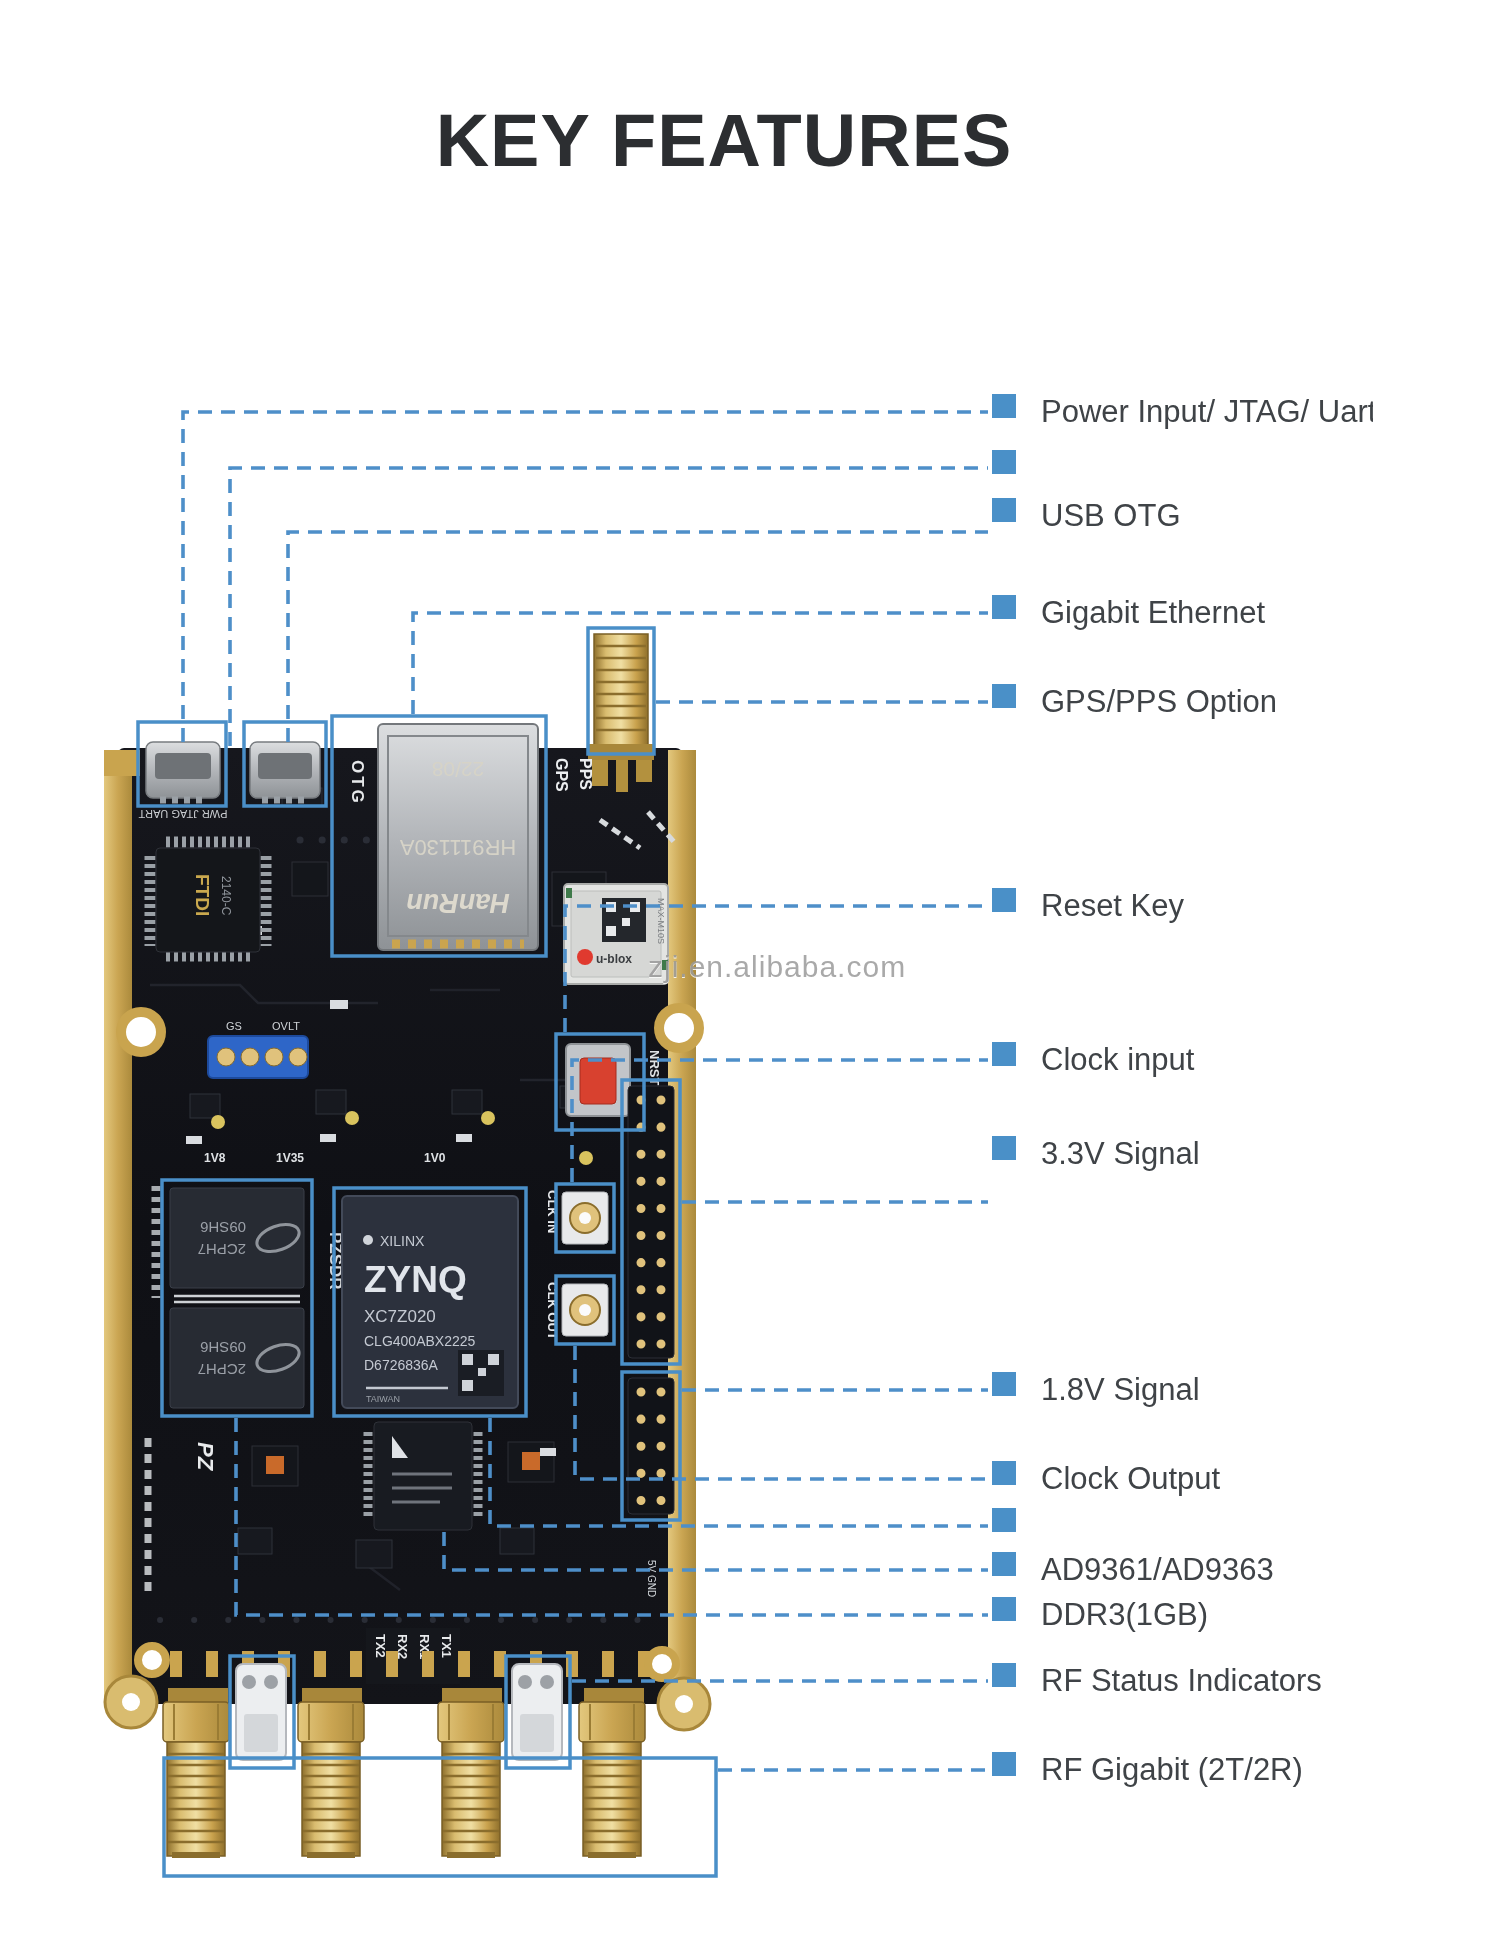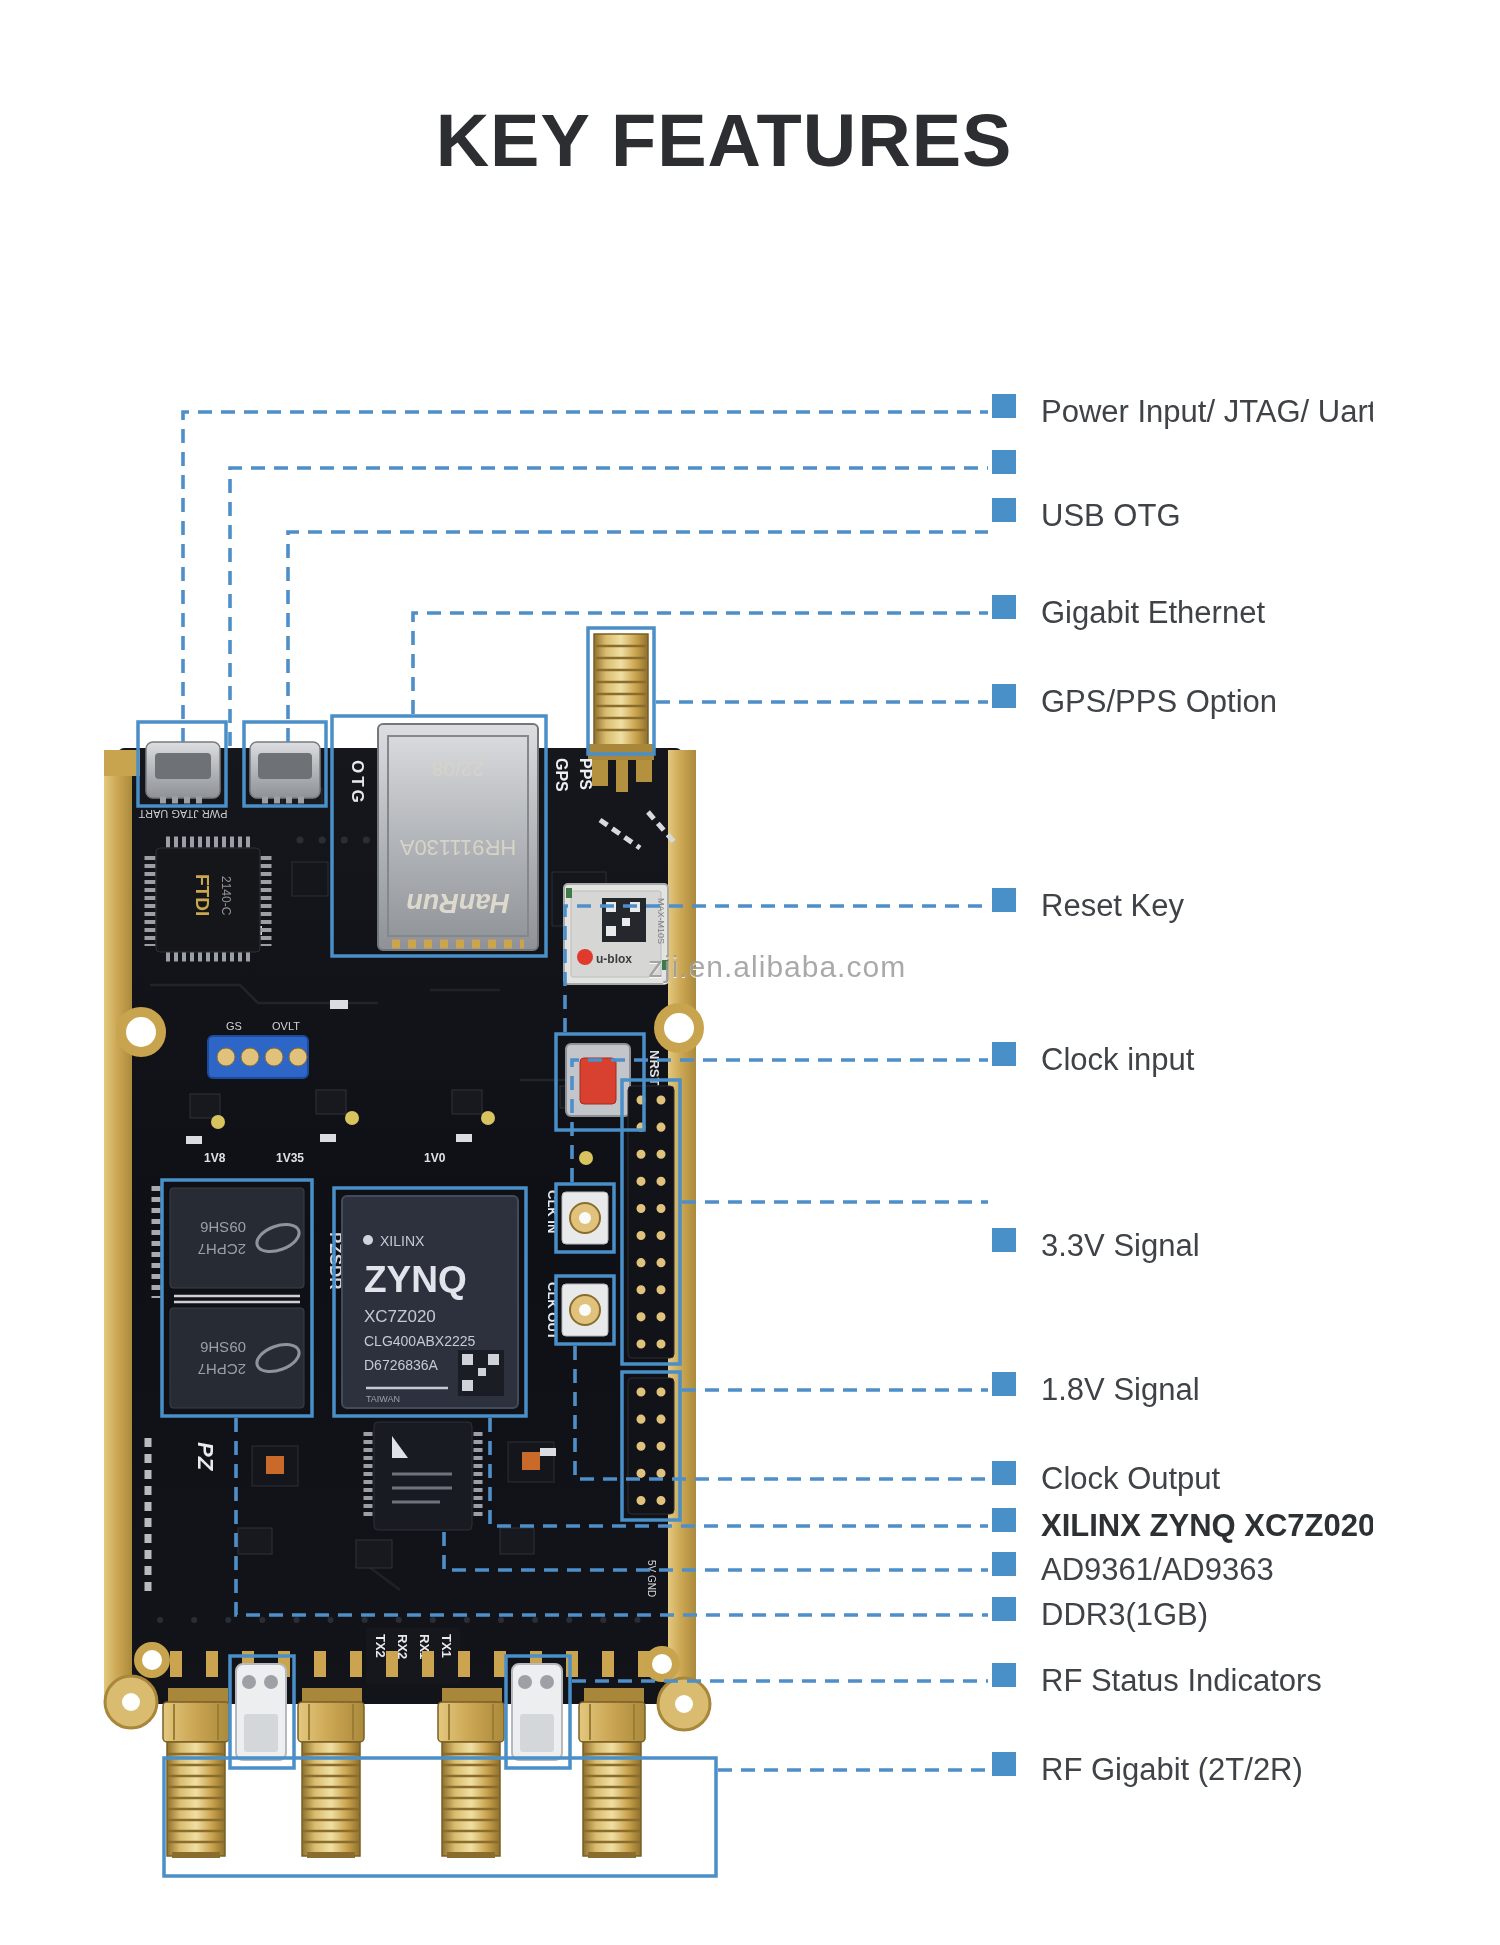--- a/index.html
+++ b/index.html
@@ -373,35 +373,34 @@
     <span class="lbl">GPS/PPS Option</span>
   </div>
   <div class="callout" style="left:992px;top:888px">
     <span class="sq"></span>
     <span class="lbl">Reset Key</span>
   </div>
   <div class="callout" style="left:992px;top:1042px">
     <span class="sq"></span>
     <span class="lbl">Clock input</span>
   </div>
-  <div class="callout" style="left:992px;top:1228px">
+  <div class="callout" style="left:992px;top:1136px">
     <span class="sq"></span>
     <span class="lbl">3.3V Signal</span>
   </div>
   <div class="callout" style="left:992px;top:1372px">
     <span class="sq"></span>
     <span class="lbl">1.8V Signal</span>
   </div>
   <div class="callout" style="left:992px;top:1461px">
     <span class="sq"></span>
     <span class="lbl">Clock Output</span>
   </div>
   <div class="callout bold" style="left:992px;top:1508px">
     <span class="sq"></span>
-    <span class="lbl">XILINX ZYNQ XC7Z020</span>
   </div>
   <div class="callout" style="left:992px;top:1552px">
     <span class="sq"></span>
     <span class="lbl">AD9361/AD9363</span>
   </div>
   <div class="callout" style="left:992px;top:1597px">
     <span class="sq"></span>
     <span class="lbl">DDR3(1GB)</span>
   </div>
   <div class="callout" style="left:992px;top:1663px">

